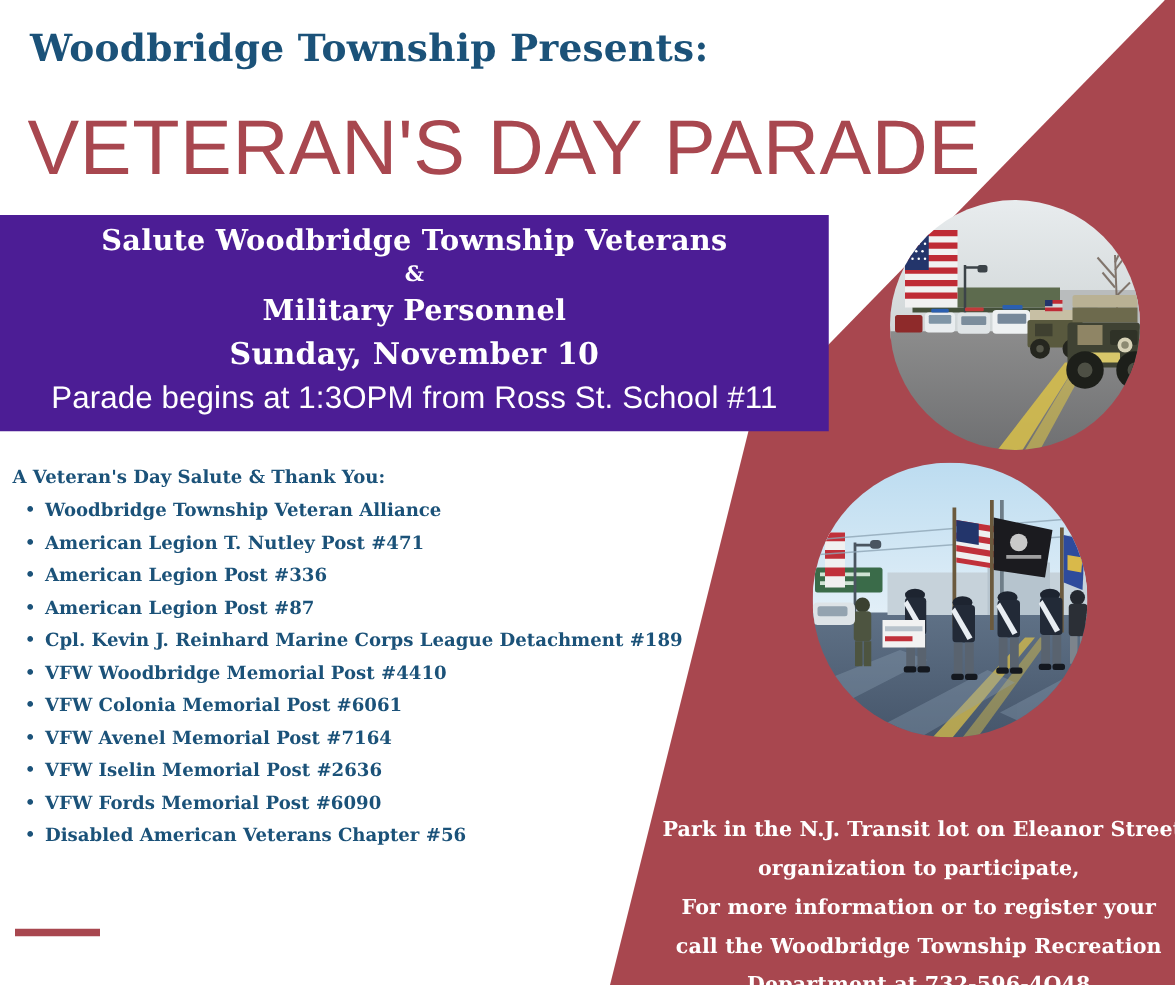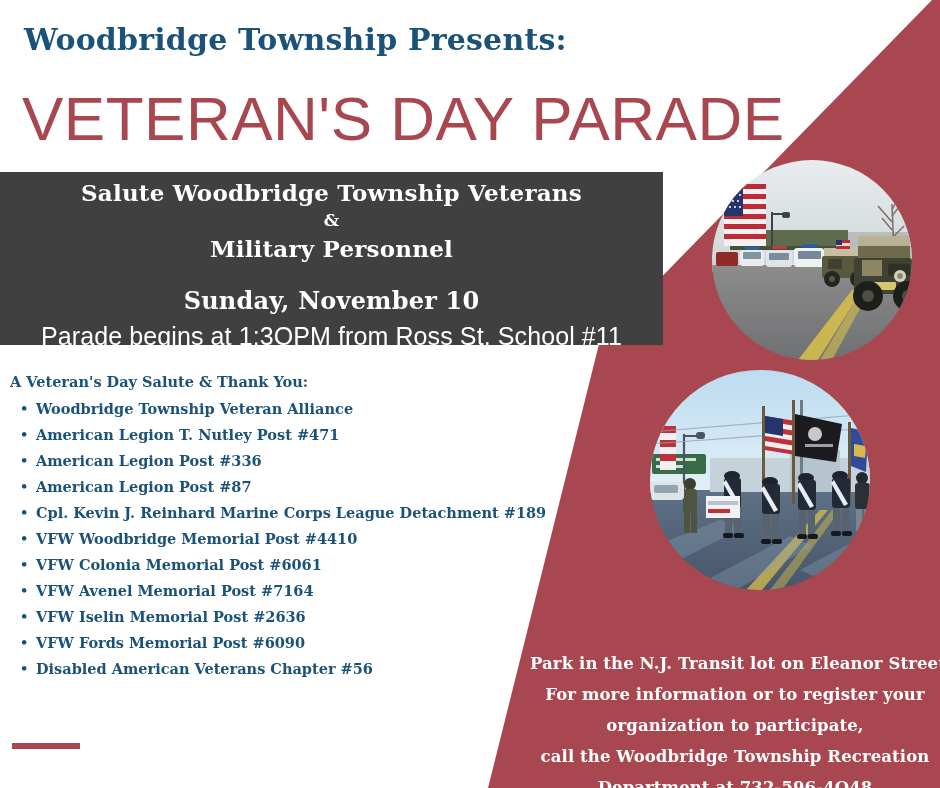--- a/index.html
+++ b/index.html
@@ -53,21 +53,21 @@
     white-space: nowrap;
   }
 
   
   .banner {
     position: absolute;
     left: 0;
     top: 172px;
     width: 663px;
     height: 173px;
-    background: #404040;
+    background: #4c1d95;
     z-index: 4;
     color: #ffffff;
     text-align: center;
     box-sizing: border-box;
     padding-top: 6px;
   }
   .banner-line1 {
     font-family: "DejaVu Serif", serif;
     font-weight: bold;
     font-size: 23px;
@@ -86,21 +86,20 @@
     font-size: 23px;
     line-height: 32px;
     letter-spacing: 0.2px;
   }
   .banner-line3 {
     font-family: "DejaVu Serif", serif;
     font-weight: bold;
     font-size: 24px;
     line-height: 36px;
     letter-spacing: 0.2px;
-    margin-top: 18px;
   }
   .banner-line4 {
     font-family: "Liberation Sans", sans-serif;
     font-weight: normal;
     font-size: 25px;
     line-height: 34px;
     letter-spacing: 0.1px;
   }
 
   
@@ -494,21 +493,21 @@
       <rect x="58" y="131" width="30" height="4" fill="#b9c3cc"></rect>
       <rect x="58" y="139" width="22" height="4" fill="#c0303a"></rect>
 
       <rect x="0" y="112" width="34" height="18" rx="4" fill="#dde3e7"></rect>
       <rect x="4" y="115" width="24" height="8" rx="2" fill="#93a3b0"></rect>
     </svg>
   </div>
 
   <div class="info-block" id="info-block">
       <div>Park in the N.J. Transit lot on Eleanor Street.</div>
+      <div>organization to participate,</div>
       <div>For more information or to register your</div>
-      <div>organization to participate,</div>
       <div>call the Woodbridge Township Recreation</div>
       <div>Department at 732-596-4O48</div>
     </div>
 
   <div class="mayor-rule"></div>
 
 </div>
 
 </body></html>

